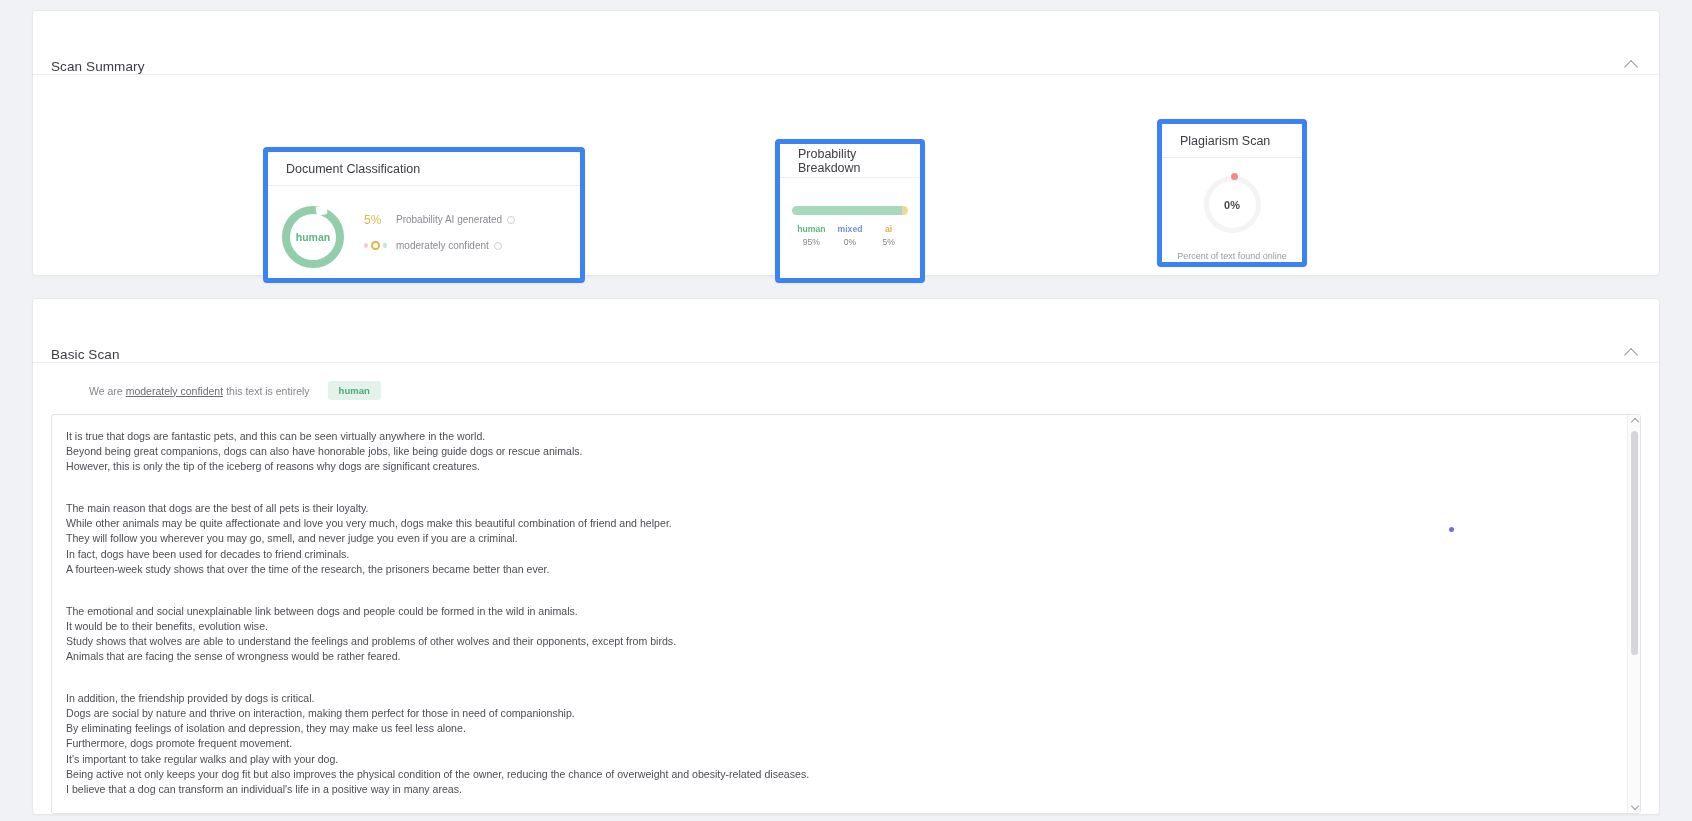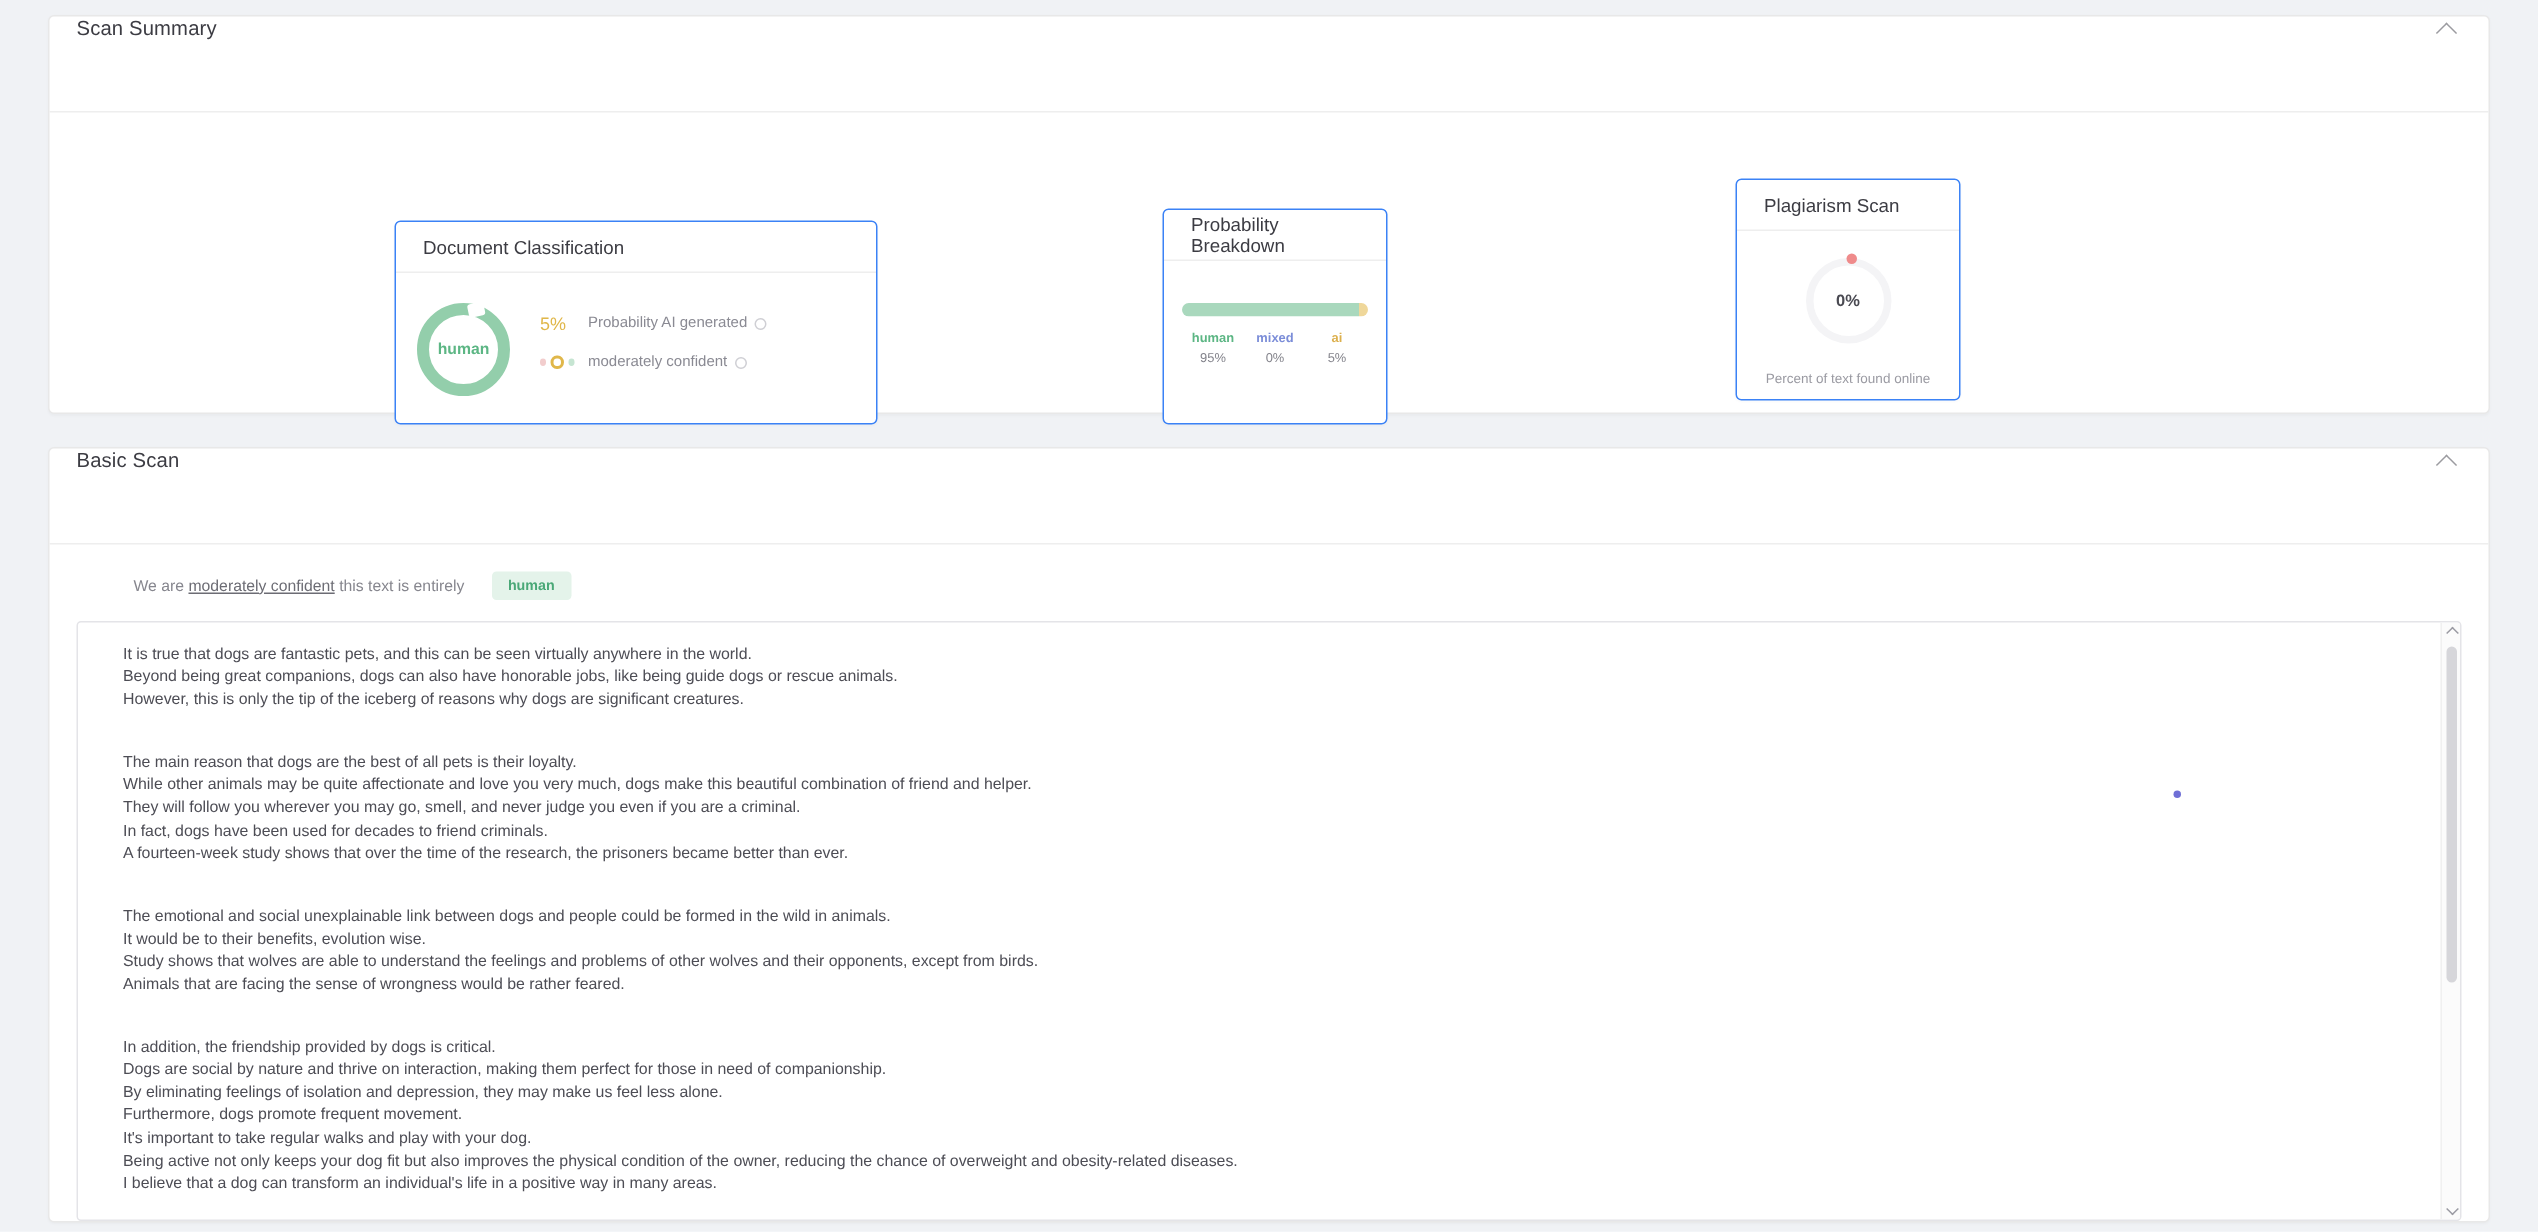--- a/index.html
+++ b/index.html
@@ -15,21 +15,21 @@
   
   .panel {
     background: #ffffff;
     border: 1px solid #e8e8e8;
     border-radius: 4px;
     box-shadow: 0 1px 2px rgba(0,0,0,0.03);
   }
   .panel-header {
     height: 64px;
     display: flex;
-    align-items: flex-start;
+    align-items: flex-end;
     justify-content: space-between;
     padding: 0 18px;
     border-bottom: 1px solid #eeeeee;
   }
   .panel-title {
     font-size: 13.5px;
     color: #3c3c43;
     letter-spacing: .1px;
   }
   .chevron {
@@ -51,21 +51,21 @@
   
   .summary-body {
     height: 200px;
     display: flex;
     align-items: flex-start;
     padding-top: 14px;
     position: relative;
   }
   .card {
     background: #ffffff;
-    border: 1px solid #3b82f6;
+    border: 5px solid #3b82f6;
     border-radius: 4px;
     box-shadow: 0 1px 2px rgba(0,0,0,0.025);
   }
   .card-head {
     display: flex; align-items: center;
     padding: 0 18px;
     height: 34px;
     border-bottom: 1px solid #eeeeee;
   }
   .card-head-title { font-size: 12.5px; color: #3c3c43; }
@@ -153,21 +153,21 @@
   .text-box {
     margin: 0 18px 0 18px;
     border: 1px solid #e4e4e8;
     border-radius: 3px;
     height: 400px;
     position: relative;
     background: #fff;
     overflow: hidden;
   }
   .text-inner { padding: 14px 18px 0 14px; }
-  .tline { font-size: 10.6px; color: #4d4d55; line-height: 15.1px; white-space: nowrap; margin-left: 16px; }
+  .tline { font-size: 10.6px; color: #4d4d55; line-height: 15.1px; white-space: nowrap; }
   .tspacer { height: 27px; }
   .marker { position: absolute; right: 186px; top: 112px; width: 5px; height: 5px; border-radius: 50%; background: #6f6fd6; }
   
   .sbar { position: absolute; right: 0; top: 0; width: 13px; height: 100%; background: #fbfbfb; border-left: 1px solid #f0f0f0; }
   .sbtn { height: 13px; position: relative; cursor: pointer; }
   .sbtn.up { top: 0; }
   .sbtn.down { position: absolute; bottom: 0; width: 13px; }
   .sarrow { position: absolute; left: 3.5px; top: 4px; width: 6px; height: 6px; border-left: 1.4px solid #9a9aa2; border-top: 1.4px solid #9a9aa2; }
   .sbtn.up .sarrow { transform: rotate(45deg); }
   .sbtn.down .sarrow { transform: rotate(-135deg); top: 3px; }

